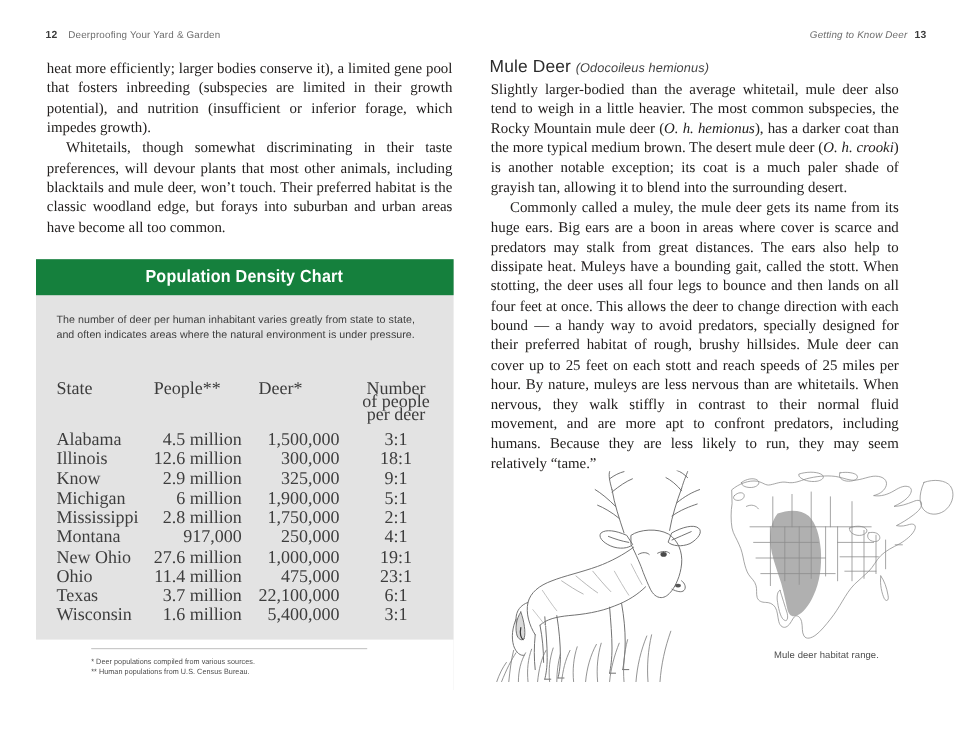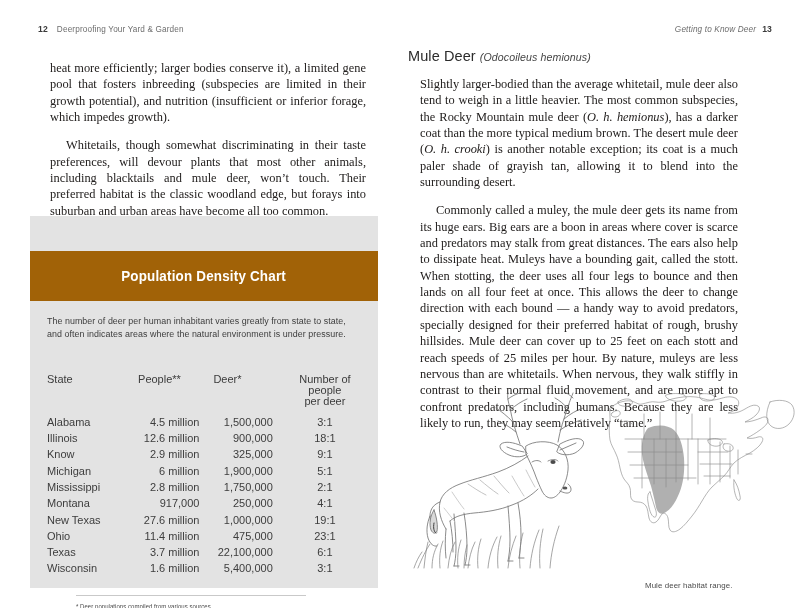--- a/index.html
+++ b/index.html
@@ -41,21 +41,21 @@
 
   
   .col {
     position: absolute;
     top: 48px;
   }
   .col-left  { left: 38px;  width: 340px; }
   .col-right { left: 408px; width: 342px; }
 
   p.body {
-    margin: 12px;
+    margin: 1px;
     font-size: 12.4px;
     line-height: 16.35px;
     text-align: justify;
     color: #23201f;
     hyphens: manual;
   }
   p.body.indent { text-indent: 16px; }
   p.body i { font-style: italic; }
 
   
@@ -76,26 +76,25 @@
 
   
   .sidebar {
     position: absolute;
     left: 30px;
     top: 216px;
     width: 348px;
     background: #e3e3e3;
   }
   .sidebar-header {
-    background: #a16207;
-    height: 50px;
+    background: #15803d;
+    height: 30px;
     display: flex;
     align-items: center;
     justify-content: center;
-    margin-top: 35px;
   }
   .sidebar-header .title {
     font-family: "Liberation Sans", sans-serif;
     font-weight: bold;
     font-size: 14.6px;
     color: #ffffff;
     letter-spacing: .2px;
     transform: scaleX(.92);
   }
   .sidebar-body {
@@ -106,22 +105,22 @@
     font-family: "Liberation Sans", sans-serif;
     font-size: 8.9px;
     line-height: 13.4px;
     color: #3d3d3d;
     letter-spacing: .05px;
   }
 
   table.density {
     width: 100%;
     border-collapse: collapse;
-    font-family: Liberation Sans, sans-serif;
-    font-size: 11px;
+    font-family: Liberation Serif, serif;
+    font-size: 15px;
     color: #3d3d3d;
   }
   table.density th {
     font-weight: normal;
     padding: 0 0 10px 0;
     vertical-align: top;
     line-height: 11px;
     color: #3b3b3b;
   }
   table.density td {
@@ -174,21 +173,20 @@
     height: 148px;
   }
   .caption {
     position: absolute;
     left: 645px;
     top: 541px;
     font-family: "Liberation Sans", sans-serif;
     font-size: 7.9px;
     color: #4b4b4b;
     letter-spacing: .08px;
-    margin-top: 40px;
   }
 </style>
 </head>
 <body>
 
 <div class="page">
 
   <div class="runhead runhead-left">
     <span class="folio">12</span><span class="runhead-title">Deerproofing Your Yard &amp; Garden</span>
   </div>
@@ -229,21 +227,21 @@
         <tbody id="density-rows">
             <tr>
               <td class="c-state">Alabama</td>
               <td class="c-people">4.5 million</td>
               <td class="c-deer">1,500,000</td>
               <td class="c-ratio">3:1</td>
             </tr>
             <tr>
               <td class="c-state">Illinois</td>
               <td class="c-people">12.6 million</td>
-              <td class="c-deer">900,000</td>
+              <td class="c-deer">300,000</td>
               <td class="c-ratio">18:1</td>
             </tr>
             <tr>
               <td class="c-state">Know</td>
               <td class="c-people">2.9 million</td>
               <td class="c-deer">325,000</td>
               <td class="c-ratio">9:1</td>
             </tr>
             <tr>
               <td class="c-state">Michigan</td>
@@ -257,21 +255,21 @@
               <td class="c-deer">1,750,000</td>
               <td class="c-ratio">2:1</td>
             </tr>
             <tr>
               <td class="c-state">Montana</td>
               <td class="c-people">917,000</td>
               <td class="c-deer">250,000</td>
               <td class="c-ratio">4:1</td>
             </tr>
             <tr>
-              <td class="c-state">New Texas</td>
+              <td class="c-state">New Ohio</td>
               <td class="c-people">27.6 million</td>
               <td class="c-deer">1,000,000</td>
               <td class="c-ratio">19:1</td>
             </tr>
             <tr>
               <td class="c-state">Ohio</td>
               <td class="c-people">11.4 million</td>
               <td class="c-deer">475,000</td>
               <td class="c-ratio">23:1</td>
             </tr>

